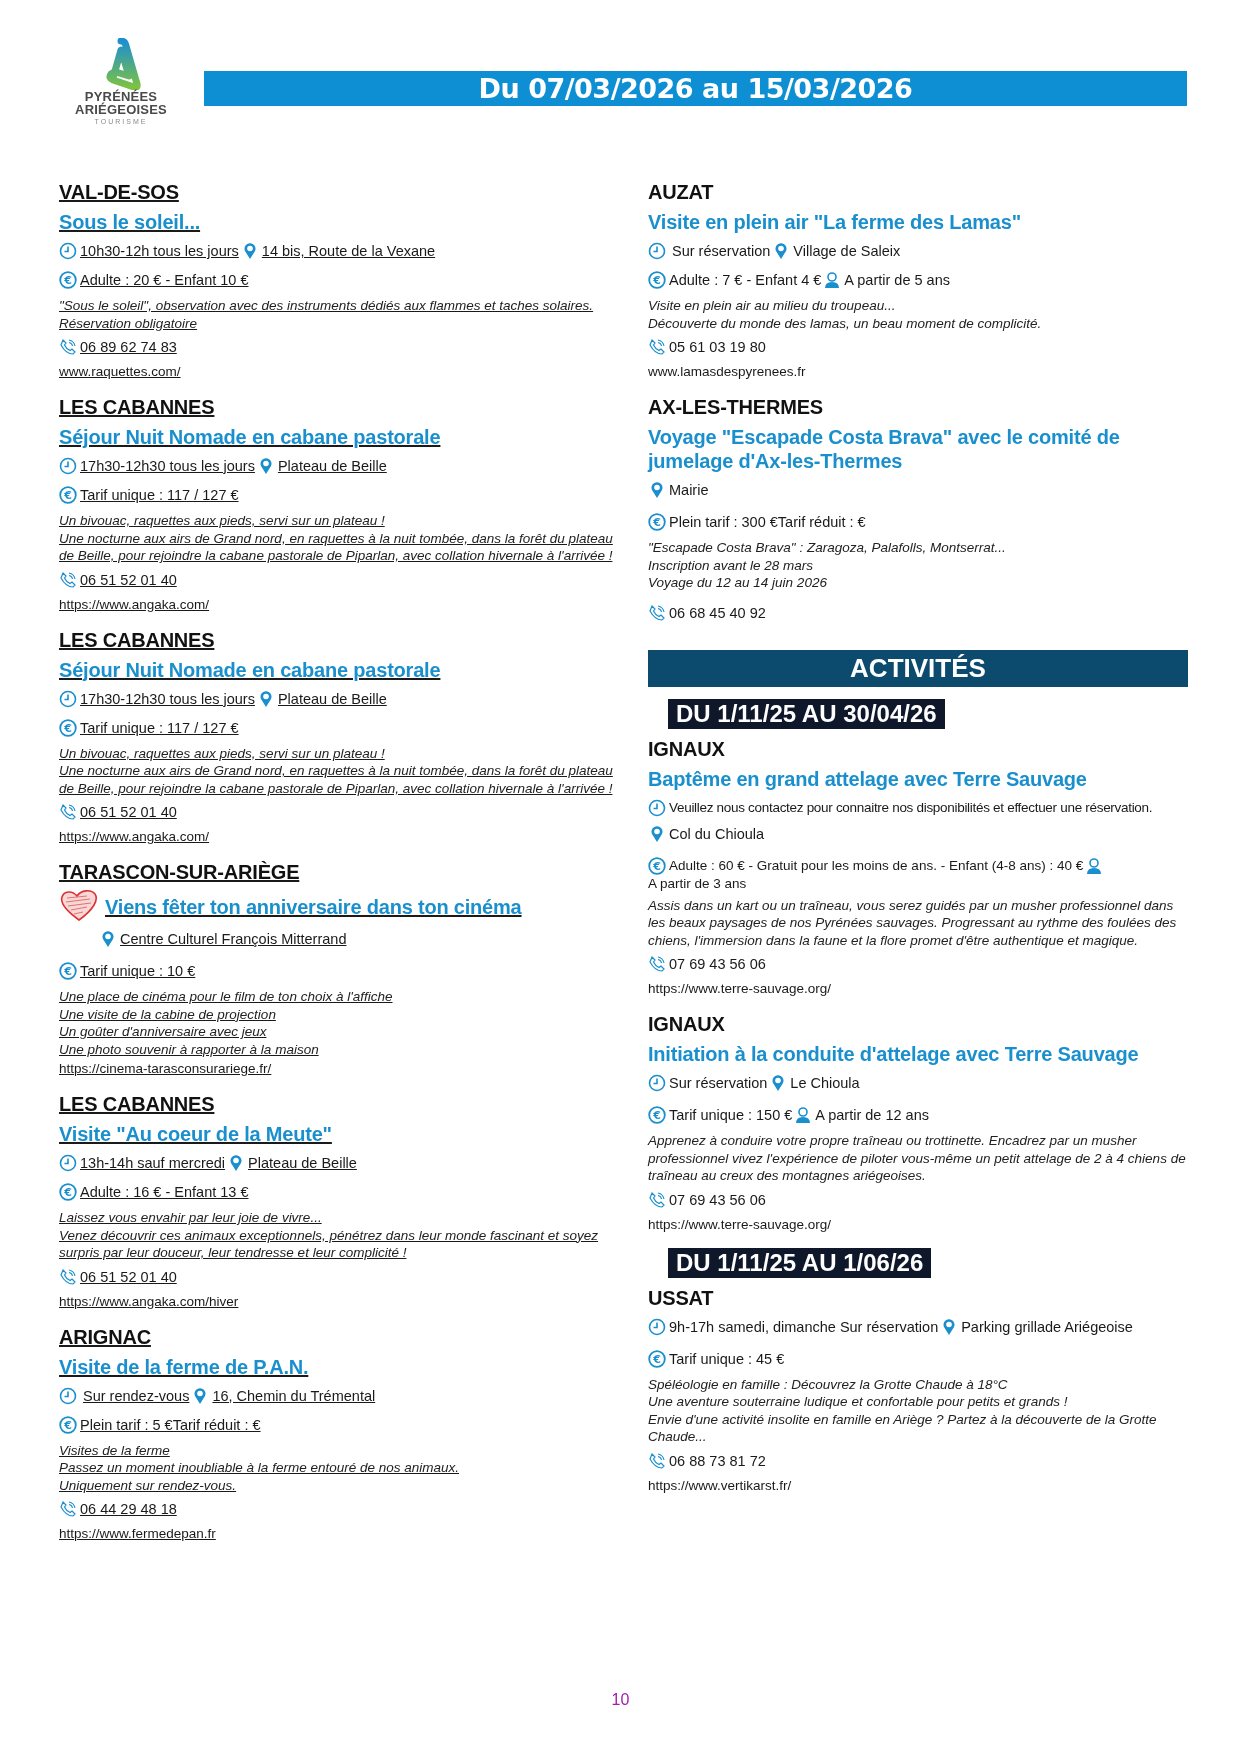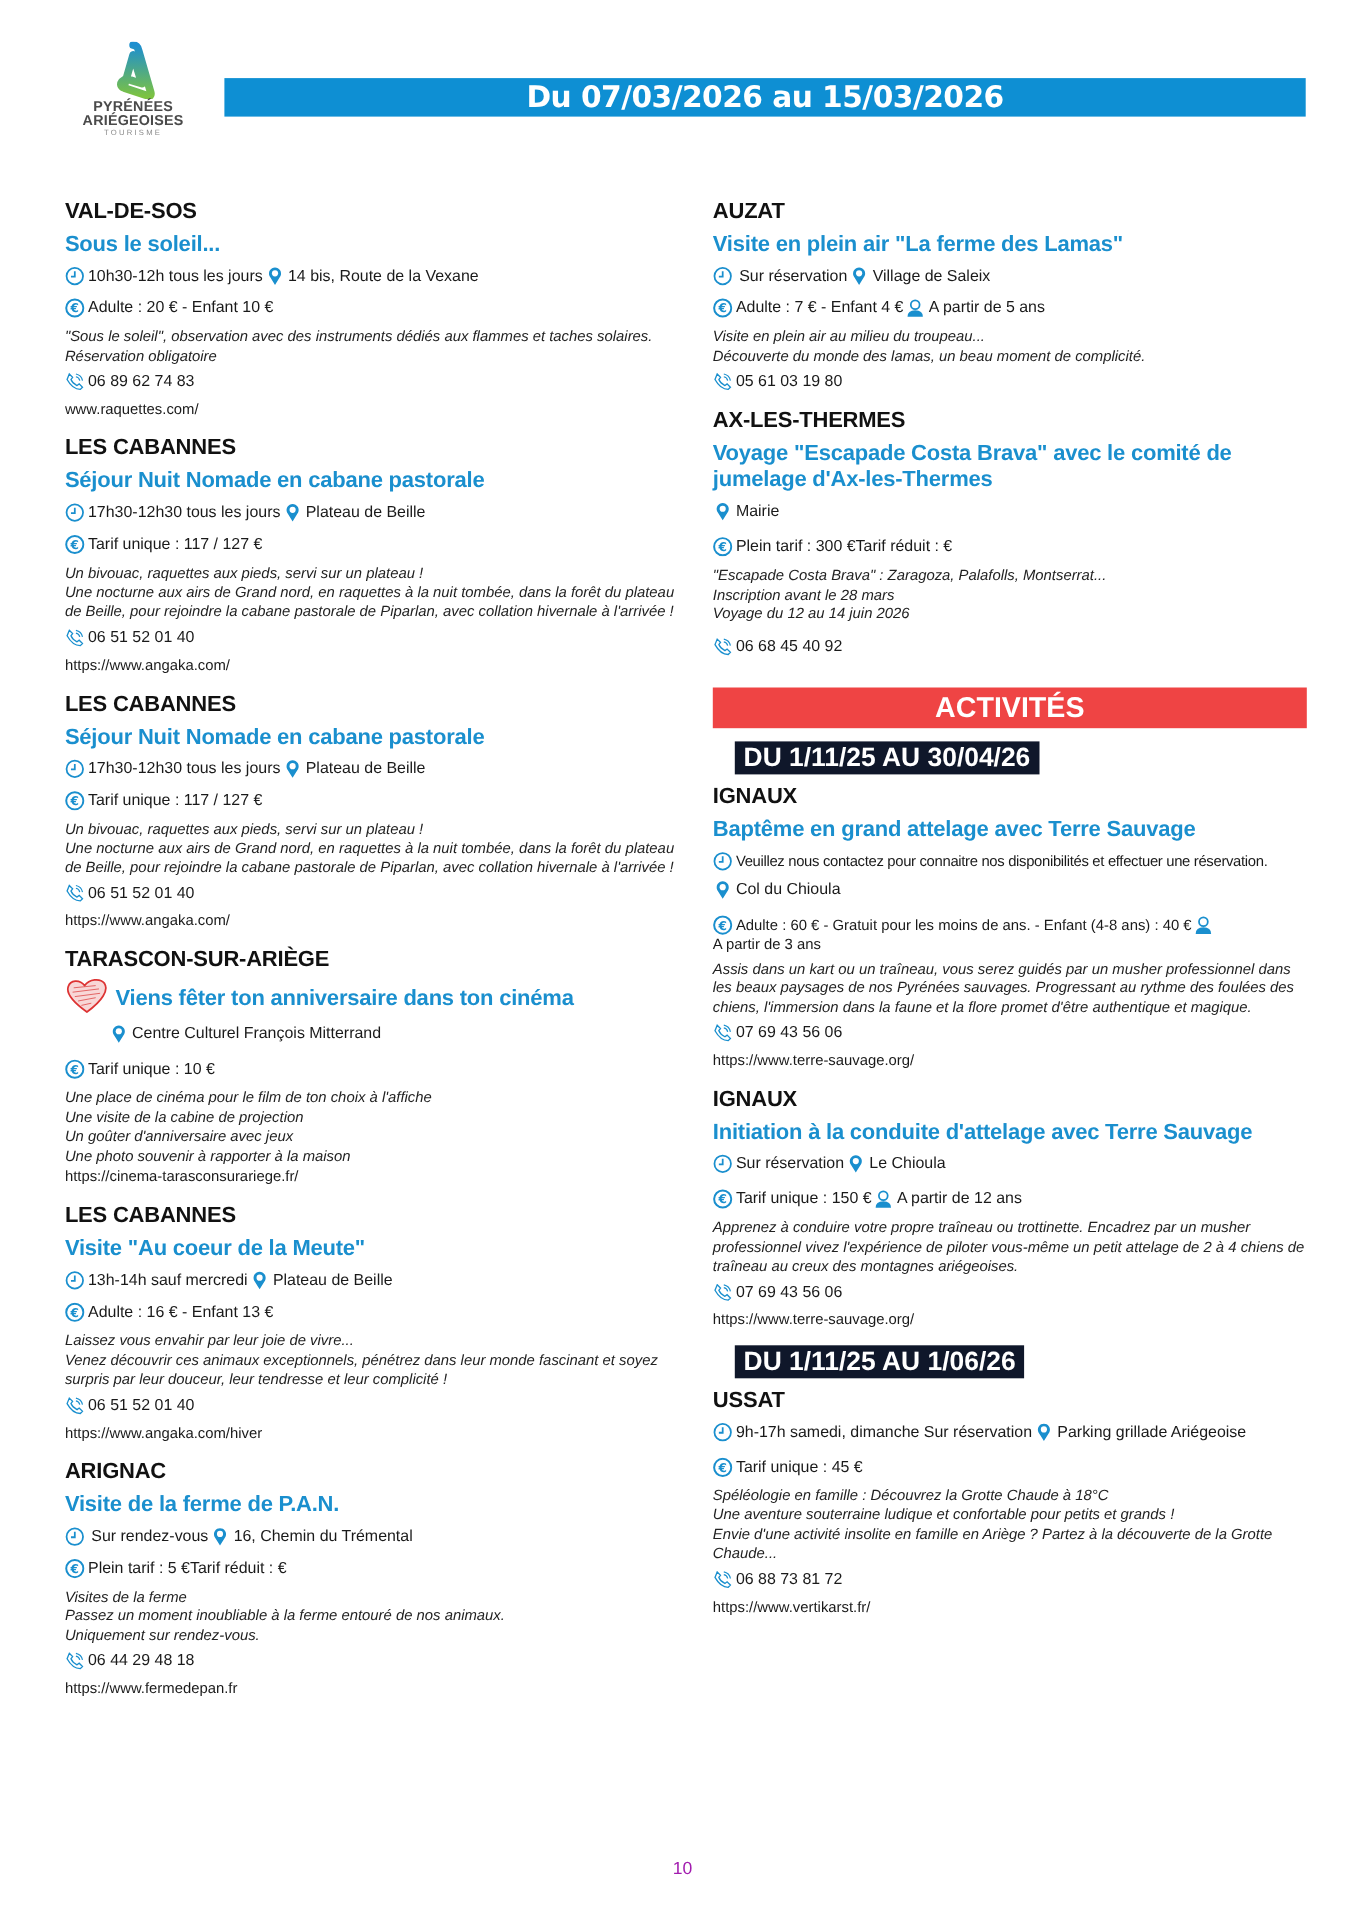--- a/index.html
+++ b/index.html
@@ -7,39 +7,39 @@
   body { position: relative; font-family: "Liberation Sans", sans-serif; color: #1a1a1a; overflow: hidden; }
 
   .logo { position: absolute; left: 66px; top: 38px; width: 110px; height: 100px; text-align: center; }
   .logo svg { display: block; margin: 0 auto; }
   .logo .l1, .logo .l2 { font-family: "Liberation Sans", sans-serif; font-size: 13px; font-weight: bold; color: #4a4a4a; line-height: 13px; letter-spacing: 0.2px; }
   .logo .l3 { font-size: 7px; letter-spacing: 2px; color: #8a8a8a; margin-top: 2px; }
 
   .date-banner { position: absolute; left: 204px; top: 71px; width: 983px; height: 35px; background: #0e8fd3; color: #fff; text-align: center; font-size: 27px; line-height: 35px; font-family: "DejaVu Sans", sans-serif; font-weight: bold; letter-spacing: -0.5px; }
 
   .col { position: absolute; top: 180px; width: 560px; }
-  .col.left { left: 59px; }
+  .col.left { left: 59px; text-decoration: underline; }
   .col.right { left: 648px; width: 540px; }
 
   .event { margin-bottom: 14px; }
   .city { font-size: 20px; font-weight: bold; color: #111; line-height: 24px; letter-spacing: -0.2px; }
   .title { font-size: 20px; font-weight: bold; color: #1a8fce; line-height: 24px; margin-top: 6px; letter-spacing: -0.2px; }
   .row { display: flex; align-items: center; font-size: 14.5px; line-height: 18px; margin-top: 8px; flex-wrap: wrap; }
   .row .ic { display: inline-flex; width: 18px; height: 18px; margin-right: 3px; flex: none; }
   .row .txt { margin-right: 2px; }
   .desc { font-style: italic; font-size: 13.5px; line-height: 17.5px; margin-top: 8px; color: #222; white-space: pre-line; }
   .phone { display: flex; align-items: center; font-size: 14.5px; margin-top: 6px; line-height: 18px; }
   .phone .ic { width: 18px; height: 18px; margin-right: 3px; display: inline-flex; }
   .url { font-size: 13.5px; margin-top: 7px; line-height: 18px; color: #1a1a1a; }
 
   .heart-title { display: flex; align-items: center; margin-top: 4px; }
   .heart-title .title { margin-top: 0; margin-left: 6px; }
   .indent { padding-left: 40px; }
 
-  .section-banner { background: #ef4444; color: #fff; text-align: center; font-size: 26px; font-weight: bold; height: 37px; line-height: 37px; margin-top: 28px; margin-bottom: 12px; }
+  .section-banner { background: #0c4a6e; color: #fff; text-align: center; font-size: 26px; font-weight: bold; height: 37px; line-height: 37px; margin-top: 28px; margin-bottom: 12px; }
   .period-banner { display: inline-block; background: #0f172a; color: #fff; font-size: 24px; font-weight: bold; padding: 0 8px; height: 30px; line-height: 30px; margin-left: 20px; margin-bottom: 8px; }
 
   .page-num { position: absolute; left: 0; width: 1241px; top: 1691px; text-align: center; font-size: 16px; color: #a21caf; }
 </style>
 </head>
 <body>
 
 <div class="logo">
   <svg width="44" height="52" viewBox="0 0 44 52">
     <defs>
@@ -347,20 +347,21 @@
 Découverte du monde des lamas, un beau moment de complicité.</div>
     <div class="phone">
       <span class="ic">
           <svg width="18" height="18" viewBox="0 0 18 18">
             <path d="M4 2 L7 5 L5.5 7 Q7 10.5 11 12.5 L13 11 L16 14 L14 16 Q7 16 2 7 Z" fill="none" stroke="#1a8fce" stroke-width="1.2"></path>
             <path d="M10 2 Q15 3 16 8 M10 4.5 Q13 5 13.5 8" fill="none" stroke="#1a8fce" stroke-width="1.1"></path>
           </svg>
         </span>
       <span>05 61 03 19 80</span>
     </div>
+    <div class="url">www.lamasdespyrenees.fr</div>
   </div>
 
   
   <div class="event">
     <div class="city">AX-LES-THERMES</div>
     <div class="title">Voyage "Escapade Costa Brava" avec le comité de jumelage d'Ax-les-Thermes</div>
     <div class="row">
       <span class="ic">
           <svg width="18" height="18" viewBox="0 0 18 18">
             <path d="M9 17 L4 9 A5.5 5.5 0 1 1 14 9 Z" fill="#1a8fce"></path>

